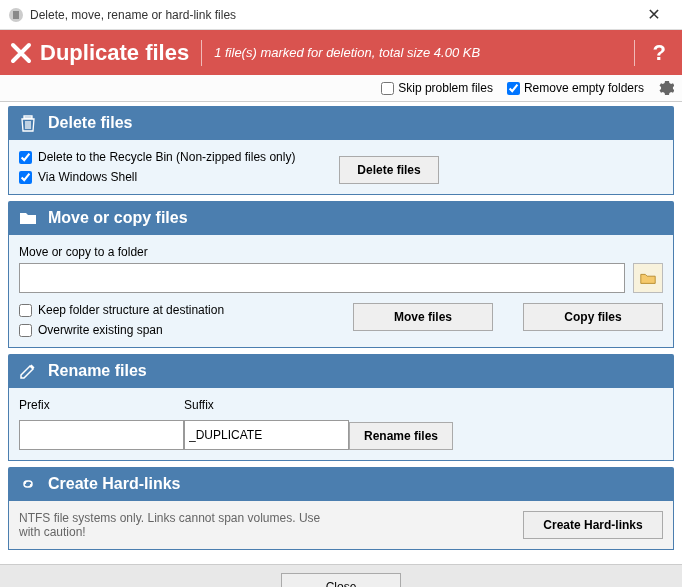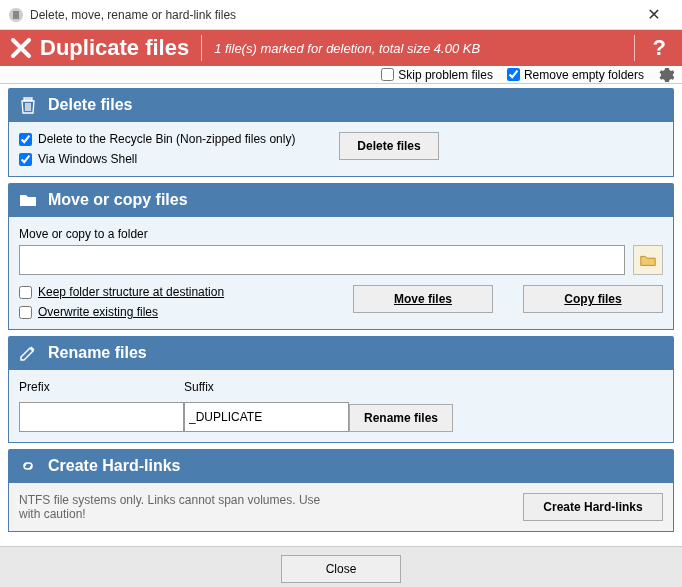--- a/index.html
+++ b/index.html
@@ -3,28 +3,28 @@
 <meta charset="utf-8">
 <style>
 * { box-sizing: border-box; margin: 0; padding: 0; font-family: "Segoe UI", Arial, sans-serif; }
 body { background: #fff; width: 682px; height: 587px; overflow: hidden; }
 
 .titlebar { height: 30px; background: #fff; border-bottom: 1px solid #ddd; display: flex; align-items: center; padding: 0 8px; font-size: 12px; }
 .titlebar .title-icon { width: 16px; height: 16px; margin-right: 6px; }
 .titlebar .title-text { flex: 1; color: #333; }
 .titlebar .close-x { width: 40px; text-align: center; font-size: 16px; color: #333; cursor: pointer; }
 
-.header-red { background: #d9534f; color: #fff; display: flex; align-items: center; height: 36px; padding: 0 10px; }
+.header-red { background: #d9534f; color: #fff; display: flex; align-items: center; height: 45px; padding: 0 10px; }
 .header-red .big-x { margin-right: 8px; }
 .header-red .big-title { font-size: 22px; font-weight: bold; flex: 0 0 auto; }
 .header-red .sep { border-left: 1px solid rgba(255,255,255,0.6); height: 26px; margin: 0 12px; }
 .header-red .status { font-size: 13px; flex: 1; font-style: italic; }
 .header-red .help-q { font-size: 22px; font-weight: bold; padding: 0 6px; cursor: pointer; }
 
-.option-bar { background: #fcfcfc; border-bottom: 1px solid #ccc; height: 18px; display: flex; align-items: center; justify-content: flex-end; padding: 0 8px; font-size: 12px; gap: 14px; }
+.option-bar { background: #fcfcfc; border-bottom: 1px solid #ccc; height: 27px; display: flex; align-items: center; justify-content: flex-end; padding: 0 8px; font-size: 12px; gap: 14px; }
 .option-bar label { display: flex; align-items: center; gap: 4px; }
 .option-bar input[type=checkbox] { width: 13px; height: 13px; }
 .gear { width: 16px; height: 16px; cursor: pointer; color: #666; }
 
 .container { padding: 4px 8px 8px 8px; }
 
 .section-head { background: #4b7eaf; color: #fff; display: flex; align-items: center; height: 34px; padding: 0 10px; gap: 10px; font-size: 16px; font-weight: 600; border-radius: 2px 2px 0 0; }
 .section-head svg { fill: #fff; }
 .section-body { background: #edf5fb; border: 1px solid #4b7eaf; border-top: none; padding: 10px; font-size: 12px; margin-bottom: 6px; }
 .section-body.gray { background: #f3f3f3; color: #666; }
@@ -38,21 +38,21 @@
 .btn.wide { min-width: 140px; }
 
 input[type=text] { border: 1px solid #999; padding: 3px 4px; font-size: 12px; height: 30px; background: #fff; }
 .field-label { font-size: 12px; margin-bottom: 2px; }
 
 .folder-btn { width: 30px; height: 30px; border: 1px solid #bbb; background: #f8f2dc; display: flex; align-items: center; justify-content: center; cursor: pointer; }
 
 .footer { background: #e8e8e8; border-top: 1px solid #ccc; height: 44px; display: flex; align-items: center; justify-content: center; }
 .footer .btn { min-width: 120px; font-weight: normal; }
 
-.delete-flex { display:flex; gap:20px; align-items:flex-start; }
+.delete-flex { display:flex; gap:20px; align-items:flex-end; }
 .rename-row { display:flex; align-items:flex-end; }
 .hardlink-row { display:flex; align-items:flex-start; gap:20px; }
 </style>
 </head>
 <body>
 
 <div class="titlebar">
   <svg class="title-icon" viewBox="0 0 16 16">
       <circle cx="8" cy="8" r="7" fill="#ccc"></circle>
       <rect x="5" y="4" width="6" height="8" fill="#888"></rect>
@@ -119,29 +119,29 @@
   <div class="section-body">
     <div class="field-label">Move or copy to a folder</div>
     <div class="row" style="margin-top:4px;">
       <input type="text" style="flex: 1 1 0%;" value="">
       <div class="folder-btn">
         <svg width="18" height="18" viewBox="0 0 20 20">
             <path d="M2 6h5l2 2h9v8H2z" fill="#f5c96b" stroke="#b58a2b"></path>
           </svg>
       </div>
     </div>
-    <div class="row" style="margin-top:10px; align-items:flex-start;text-decoration:underline;">
+    <div class="row" style="margin-top:10px; align-items:flex-start;">
       <div class="col" style="flex:0 0 300px;">
         <label class="chk">
           <input type="checkbox" style="">
           <span>Keep folder structure at destination</span>
         </label>
         <label class="chk">
           <input type="checkbox" style="">
-          <span>Overwrite existing files</span>
+          <span>Overwrite existing span</span>
         </label>
       </div>
       <div style="flex:1; display:flex; gap:30px; justify-content:flex-end;">
         <button class="btn wide">Move files</button>
         <button class="btn wide">Copy files</button>
       </div>
     </div>
   </div>
 
   <div class="section-head">

